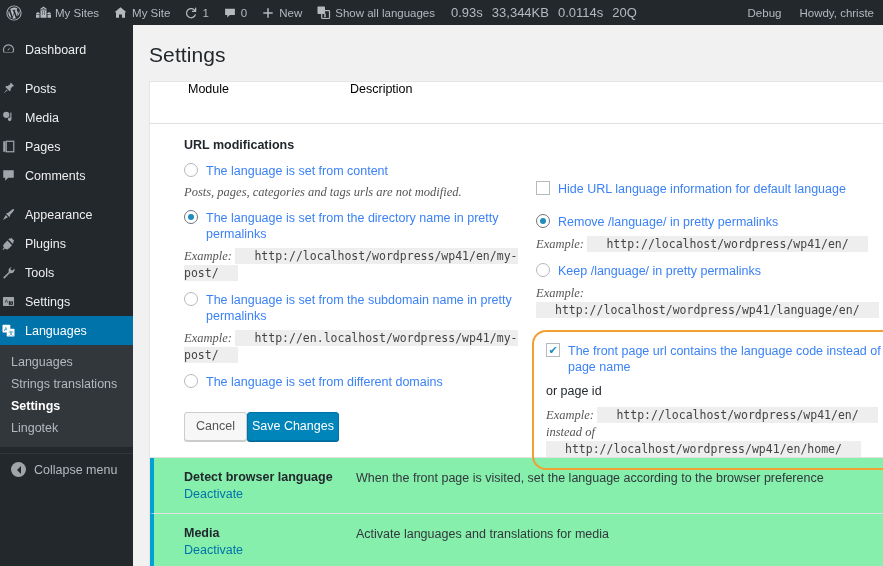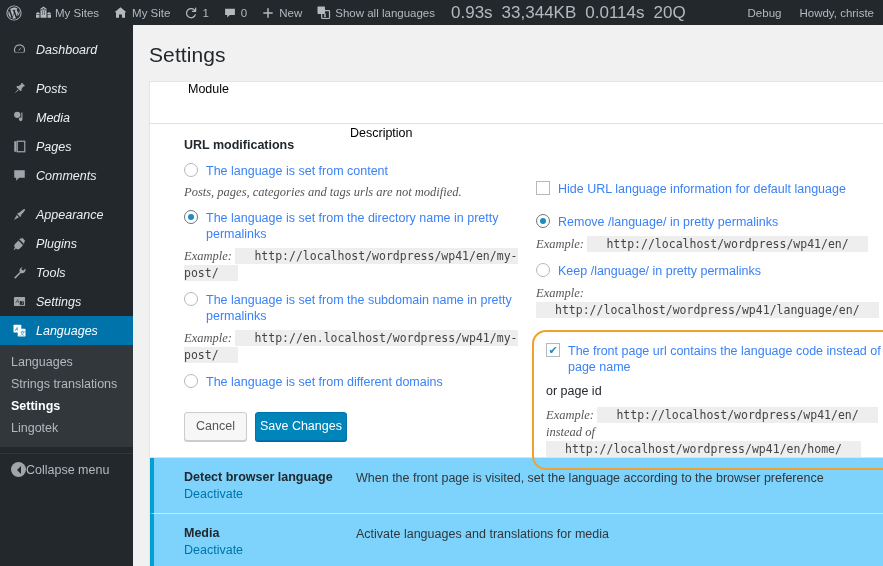--- a/index.html
+++ b/index.html
@@ -24,58 +24,58 @@
     z-index: 50;
   }
   .ab-item {
     display: flex; align-items: center; gap: 4px;
     height: 25px; padding: 0 7px;
     color: #b4b9be; text-decoration: none; text-align: center;
   }
   .ab-item:first-child { padding-left: 6px; }
   .ab-icon { display: inline-flex; align-items: center; justify-content: center; color: #b4b9be; }
   .ab-icon svg { display: block; }
-  .ab-stats { display: flex; align-items: center; gap: 9px; padding-left: 9px; font-size: 17px; color: #b4b9be; }
+  .ab-stats { display: flex; align-items: center; gap: 9px; padding-left: 9px; font-size: 13px; color: #b4b9be; }
   .ab-right { margin-left: auto; display: flex; align-items: center; }
   .ab-right .ab-item { padding: 0 9px; }
 
   
   #sidebar {
     position: absolute; top: 25px; left: 0;
     width: 133px; height: 541px;
     background: #23282d;
     font-size: 12.5px;
     z-index: 40;
   }
   .menu-item {
     position: relative;
     display: flex; align-items: center; gap: 8px;
-    height: 29px; padding-left: 11px;
-    color: #eee; text-decoration: none; font-style: italic;
+    height: 29px; 
+    color: #eee; text-decoration: none;
   }
   .menu-item .mi-icon { width: 17px; display: flex; align-items: center; justify-content: center; color: #a0a5aa; }
   .menu-item .mi-icon svg { display: block; }
   .menu-sep { height: 10px; }
   .menu-item.current {
     background: #0073aa; color: #fff;
   }
   .menu-item.current .mi-icon { color: #fff; }
   .menu-item.current::after {
     content: ""; position: absolute; right: -8px; top: 50%;
     margin-top: -8px; border: 8px solid transparent;
     border-right-color: #f1f1f1;
   }
   .submenu { background: #32373c; padding: 6px 0 8px 0; }
   .submenu a {
     display: block; padding: 4px 0 4px 11px;
     color: #b4b9be; font-size: 12.5px; text-decoration: none;
   }
   .submenu a.current { color: #fff; font-weight: bold; }
   .collapse {
-    display: flex; align-items: center; gap: 0;
+    display: flex; align-items: center; gap: 8px;
     height: 32px; padding-left: 11px; margin-top: 6px;
     color: #b4b9be; font-size: 12.5px; text-decoration: none;
     border-top: 1px solid #32373c;
   }
   .collapse .c-dot {
     width: 15px; height: 15px; border-radius: 50%;
     background: #a0a5aa; display: flex; align-items: center; justify-content: center;
   }
   .collapse .c-dot::before {
     content: ""; border: 4px solid transparent;
@@ -102,21 +102,21 @@
     border-right: none;
     box-shadow: 0 1px 1px rgba(0,0,0,.04);
     font-size: 12.5px;
   }
   .mt-head {
     display: flex; height: 42px; align-items: flex-start;
     border-bottom: 1px solid #e1e1e1;
     color: #000000;
   }
   .mt-head .col-mod { width: 198px; padding-left: 38px; }
-  .mt-head .col-desc { padding-left: 2px; margin-top: 44px; }
+  .mt-head .col-desc { padding-left: 2px; }
 
   
   .settings-row { padding: 14px 0 0 0; border-bottom: 1px solid #e1e1e1; }
   .sr-inner { position: relative; padding: 0 0 16px 34px; }
   .sec-title { font-size: 12.5px; font-weight: bold; color: #23282d; margin: 0 0 10px 0; }
 
   .cols { position: relative; }
   .col-left { width: 340px; }
   .col-right { position: absolute; left: 352px; top: 18px; width: 380px; }
 
@@ -162,41 +162,41 @@
 
   .hl-box {
     border: 2px solid #f0a132; border-radius: 14px;
     padding: 10px 12px 10px 12px;
     margin-top: 11px; margin-left: -4px;
     width: 386px;
   }
   .hl-box .opt-row { margin-bottom: 9px; }
   .hl-box .cont-text { font-size: 12.5px; color: #23282d; margin: 0 0 9px 0; }
 
-  .btnbar { margin-top: 22px; display: flex; gap: 8px; align-items: center; }
+  .btnbar { margin-top: 22px; display: flex; align-items: center; }
   .btn {
     font-size: 12.5px; line-height: 1;
     padding: 7px 11px; border-radius: 3px; cursor: pointer;
   }
   .btn-secondary {
     background: #f7f7f7; border: 1px solid #ccc; color: #555;
     box-shadow: 0 1px 0 #ccc;
   }
   .btn-primary {
     background: #0085ba; border: 1px solid #0073aa; color: #fff;
     box-shadow: 0 1px 0 #006799;
     padding: 7px 4px;
   }
 
   
   .mod-row {
     display: flex; align-items: flex-start;
     border-bottom: 1px solid #e1e1e1;
     border-left: 4px solid #00a0d2;
-    background: #7dd3fc;
+    background: #86efac;
     padding: 12px 0 12px 0;
     min-height: 54px;
   }
   .mod-row:last-child { border-bottom: none; }
   .mod-name-cell { width: 200px; padding-left: 30px; }
   .mod-name { font-weight: bold; font-size: 12.5px; color: #23282d; margin-bottom: 3px; }
   .mod-link { font-size: 12.5px; color: #0073aa; text-decoration: none; }
   .mod-desc { padding-left: 2px; font-size: 12.5px; color: #32373c; padding-top: 1px; }
 </style>
 </head>

